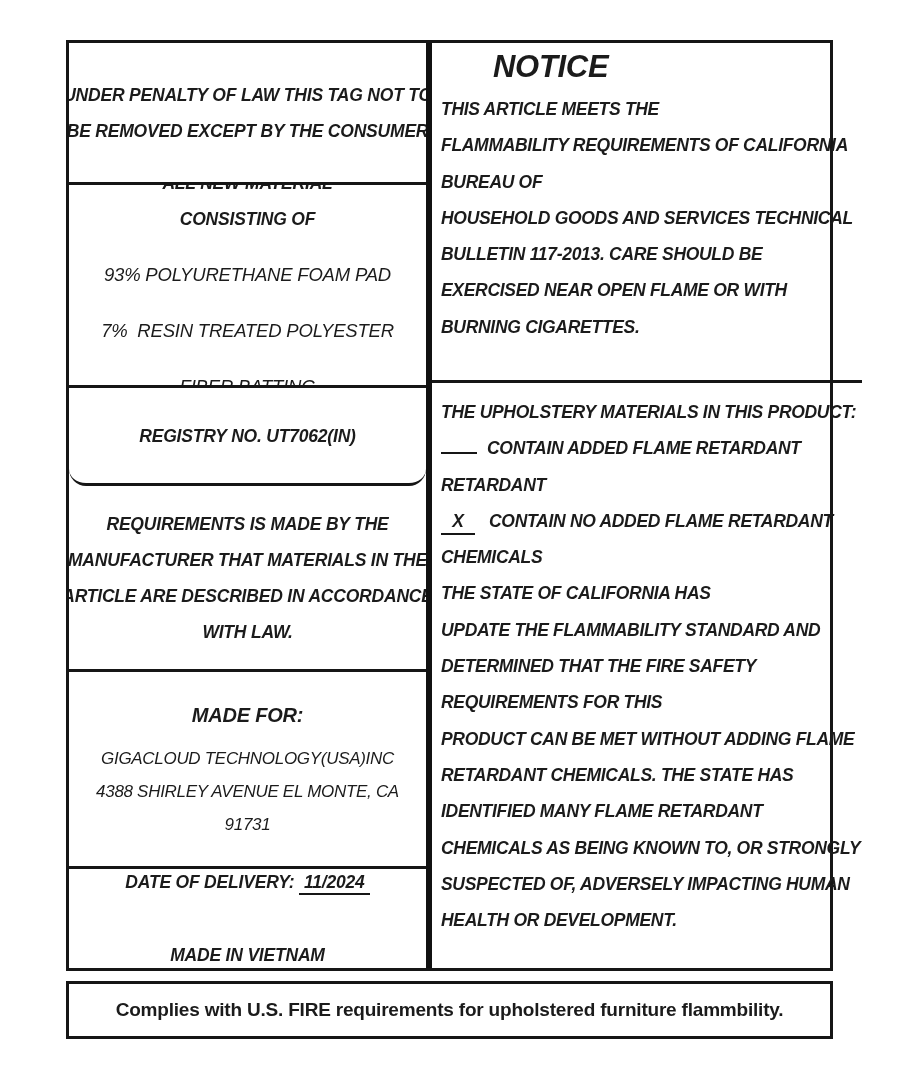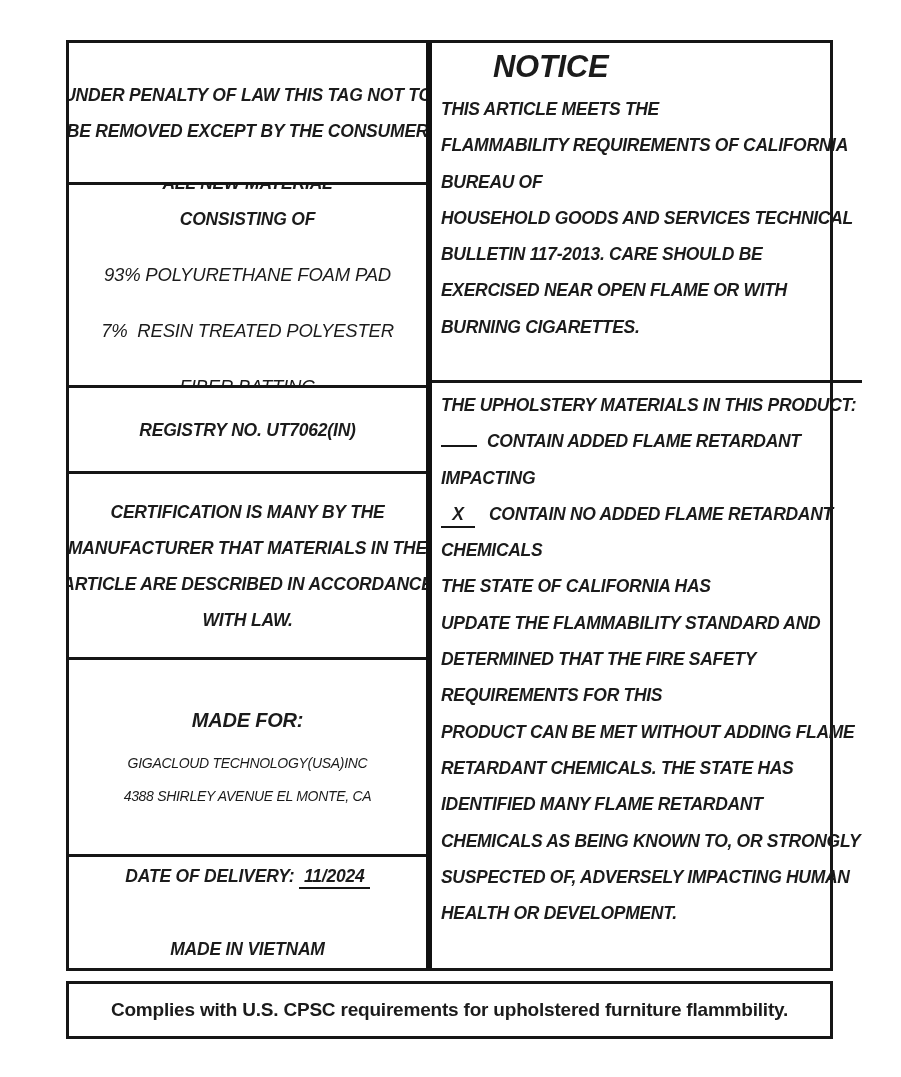--- a/index.html
+++ b/index.html
@@ -30,43 +30,43 @@
   .row {
     display: flex; flex-direction: column;
     justify-content: center; align-items: center;
     text-align: center;
     border-bottom: 3px solid #161616;
     overflow: hidden;
   }
   .row:last-child { border-bottom: none; flex: 1; gap: 37px; }
   .row-penalty   { height: 142px; }
   .row-materials { height: 203px; }
-  .row-registry  { height: 86px; }
+  .row-registry  { height: 98px; border-radius: 17px; }
   .row-cert      { height: 186px; }
   .row-made-for  { height: 197px; }
 
   .lline { white-space: pre; line-height: 36px; }
   .strong  { font-weight: bold; font-size: 17.5px; letter-spacing: -0.2px; }
   .medium  { font-weight: normal; font-size: 18.5px; letter-spacing: -0.2px; line-height: 37px; margin-top: 19px; }
-  .address { font-weight: normal; font-size: 14px; letter-spacing: -0.3px; line-height: 33px; }
+  .address { font-weight: normal; font-size: 17px; letter-spacing: -0.3px; line-height: 33px; }
   .made-for-heading { font-size: 20px; margin-bottom: 9px; }
   .date-underline {
     border-bottom: 2.5px solid #161616;
     padding: 0 5px 1px 5px;
   }
 
   
   .col-right { flex: 1; display: flex; flex-direction: column; }
   .rrow-notice {
     height: 340px;
     border-bottom: 3px solid #161616;
     padding: 2px 2px 0 9px;
     overflow: hidden;
   }
-  .rrow-uph { flex: 1; padding: 4px 2px 0 9px; overflow: hidden; }
+  .rrow-uph { flex: 1; padding: 11px 2px 0 9px; overflow: hidden; }
   .notice-title {
     font-weight: bold; font-size: 31px; letter-spacing: -0.3px;
     margin: 4px 0 6px 52px;
   }
   .rline {
     font-weight: bold; font-size: 17.5px; letter-spacing: -0.3px;
     line-height: 36.3px; white-space: pre;
   }
   .blank-mark {
     display: inline-block; width: 36px; height: 14px;
@@ -117,32 +117,33 @@
             <div class="lline medium">FIBER BATTING</div>
           </div>
       </section>
 
       <section class="row row-registry">
         <div class="lline strong">REGISTRY NO. UT7062(IN)</div>
       </section>
 
       <section class="row row-cert">
         <div>
-            <div class="lline strong">CERTIFICATION IS MANY BY THE</div>
+            <div class="lline strong">REQUIREMENTS IS MADE BY THE</div>
             <div class="lline strong">MANUFACTURER THAT MATERIALS IN THE</div>
             <div class="lline strong">ARTICLE ARE DESCRIBED IN ACCORDANCE</div>
             <div class="lline strong">WITH LAW.</div>
           </div>
       </section>
 
       <section class="row row-made-for">
         <div class="lline strong made-for-heading">MADE FOR:</div>
         <div>
             <div class="lline address">GIGACLOUD TECHNOLOGY(USA)INC</div>
             <div class="lline address">4388 SHIRLEY AVENUE EL MONTE, CA</div>
+            <div class="lline address">91731</div>
           </div>
       </section>
 
       <section class="row row-delivery">
         <div class="lline strong"><span>DATE OF DELIVERY:</span> <span class="date-underline">11/2024</span></div>
         <div class="lline strong">MADE IN VIETNAM</div>
       </section>
 
     </div>
 
@@ -158,21 +159,21 @@
             <div class="rline">BULLETIN 117-2013. CARE SHOULD BE</div>
             <div class="rline">EXERCISED NEAR OPEN FLAME OR WITH</div>
             <div class="rline">BURNING CIGARETTES.</div>
           </div>
       </section>
 
       <section class="rrow-uph">
         <div class="rline">THE UPHOLSTERY MATERIALS IN THIS PRODUCT:</div>
 
         <div class="rline"><span class="blank-mark"></span><span>CONTAIN ADDED FLAME RETARDANT</span></div>
-        <div class="rline">IMPACTING</div>
+        <div class="rline">RETARDANT</div>
 
         <div class="rline"><span class="x-mark">X</span><span>CONTAIN NO ADDED FLAME RETARDANT</span></div>
         <div class="rline">CHEMICALS</div>
 
         <div>
             <div class="rline">THE STATE OF CALIFORNIA HAS</div>
             <div class="rline">UPDATE THE FLAMMABILITY STANDARD AND</div>
             <div class="rline">DETERMINED THAT THE FIRE SAFETY</div>
             <div class="rline">REQUIREMENTS FOR THIS</div>
             <div class="rline">PRODUCT CAN BE MET WITHOUT ADDING FLAME</div>
@@ -182,16 +183,16 @@
             <div class="rline">SUSPECTED OF, ADVERSELY IMPACTING HUMAN</div>
             <div class="rline">HEALTH OR DEVELOPMENT.</div>
           </div>
       </section>
 
     </div>
 
   </div>
 
   <div class="footer-box">
-    <div class="footer-text">Complies with U.S. CPSC requirements for upholstered furniture flammbility.</div>
+    <div class="footer-text">Complies with U.S. FIRE requirements for upholstered furniture flammbility.</div>
   </div>
 
 </div>
 
 </body></html>

